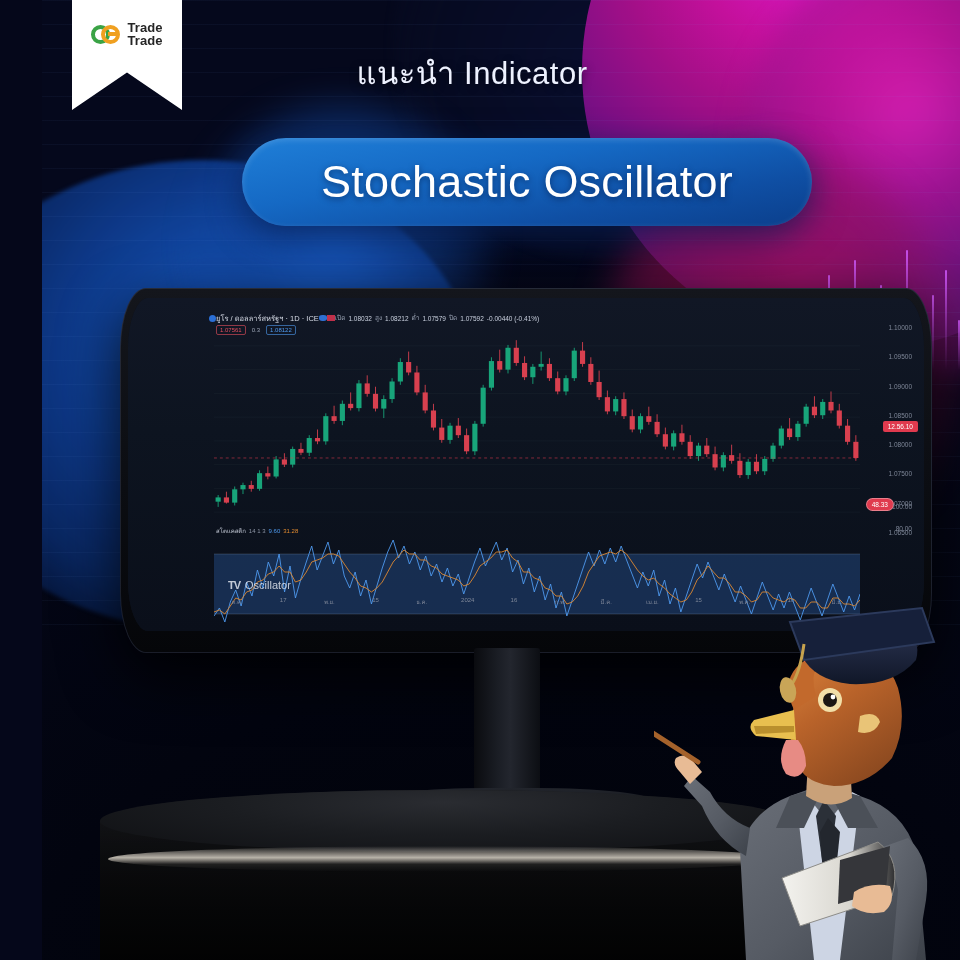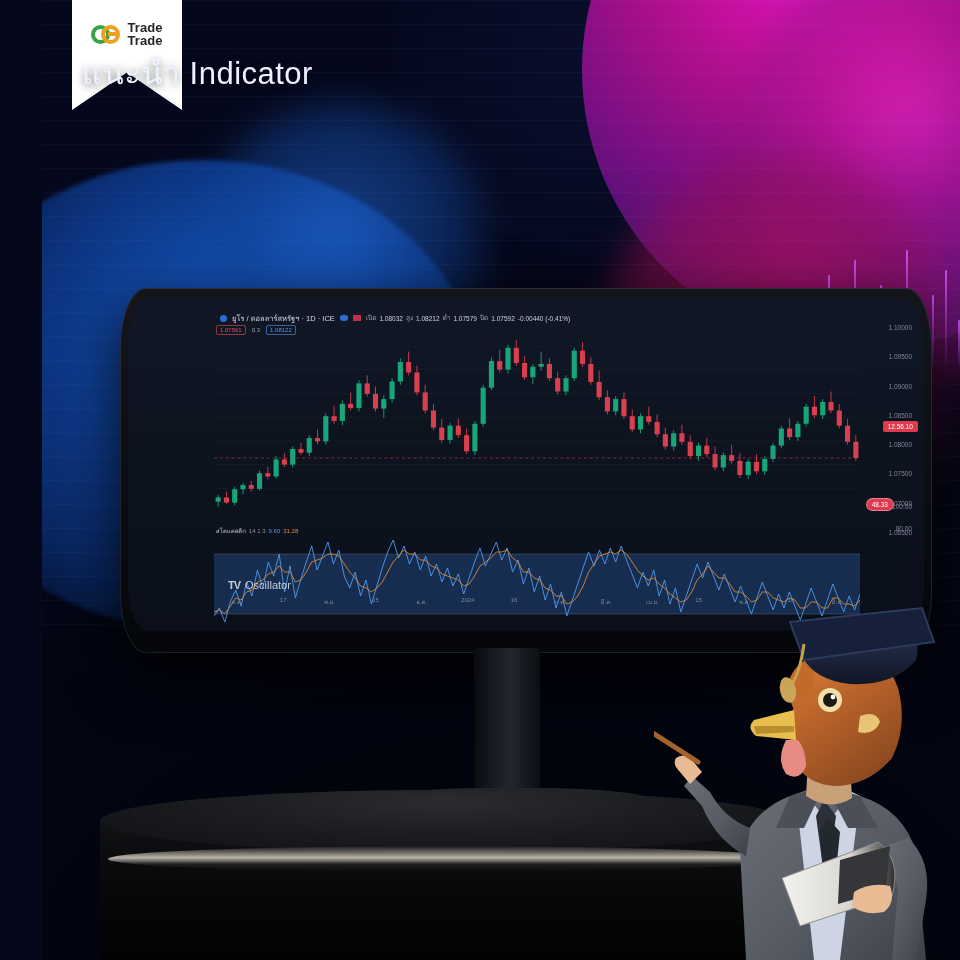--- a/index.html
+++ b/index.html
@@ -89,21 +89,21 @@
   }
   .logo-mark .ring.g{left:0;}
   .logo-mark .ring.o{left:10px; border-color:#f0a020; }
   .logo-mark .notch{
     position:absolute; left:17px; top:8px; width:9px; height:4.5px; background:#f0a020;
   }
   .logo-text{font-size:13px; line-height:12.5px; font-weight:bold; color:#262626; letter-spacing:.1px;}
 
   
   .subtitle{
-    position:absolute; left:0; top:48px; width:820px; text-align:left;
+    position:absolute; left:0; top:48px; width:820px; text-align:center;
     font-size:31px; color:#eef2ff; font-weight:300; letter-spacing:.5px;
     text-shadow:0 2px 8px rgba(0,0,0,.6);
     padding-left:40px;
   }
   .pill{
     position:absolute; left:200px; top:138px; width:570px; height:88px;
     border-radius:46px;
     background:linear-gradient(170deg, #1f7fd8 0%, #1569c4 38%, #0f4fa4 72%, #0b3f8c 100%);
     box-shadow:0 10px 34px rgba(6,30,80,.75), inset 0 2px 6px rgba(255,255,255,.16);
     display:flex; align-items:center; justify-content:center;
@@ -129,21 +129,21 @@
     background:#0c1019;
     border-radius:20px / 50px;
     overflow:hidden;
   }
   .screen-inner{
     position:absolute; inset:0;
     background:linear-gradient(180deg,#111725 0%,#0d1420 40%,#0a0f1a 100%);
   }
 
   
-  .ch-head{position:absolute; left:92px; top:14px; display:flex; align-items:center; gap:5px; white-space:nowrap;justify-content:flex-end;}
+  .ch-head{position:absolute; left:81px; top:14px; display:flex; align-items:center; white-space:nowrap;justify-content:flex-end;}
   .ch-dot{width:7px;height:7px;border-radius:50%;background:#2b6fd6;flex:none;}
   .ch-sym{font-size:7.5px;color:#d6dbe6;}
   .ch-eye{width:8px;height:6px;border-radius:40%;background:#2e6fd0;}
   .ch-menu{width:8px;height:6px;background:#c0304a;}
   .ch-ohlc{font-size:6.5px;color:#9aa3b4;display:flex;gap:3px;align-items:center;}
   .ch-ohlc b{color:#c9d0de;font-weight:normal;}
   .neg{color:#e0414f;}
   .ch-sub{position:absolute; left:88px; top:27px; display:flex; gap:3px; align-items:center;}
   .tag{font-size:6px;padding:1px 3px;border-radius:2px;}
   .tag.red{color:#e8505e;border:1px solid rgba(232,80,94,.6);}
@@ -272,20 +272,23 @@
         <div class="notch"></div>
       </div>
       <div class="logo-text">
         <div>Trade</div>
         <div>Trade</div>
       </div>
     </div>
   </div>
 
   <div class="subtitle">แนะนำ Indicator</div>
+  <div class="pill">
+    <span>Stochastic Oscillator</span>
+  </div>
 
   <div class="monitor">
     <div class="bezel">
       <div class="screen">
         <div class="screen-inner">
 
           <div class="ch-head">
             <span class="ch-dot"></span>
             <span class="ch-sym">ยูโร / ดอลลาร์สหรัฐฯ · 1D · ICE</span>
             <span class="ch-eye"></span>

